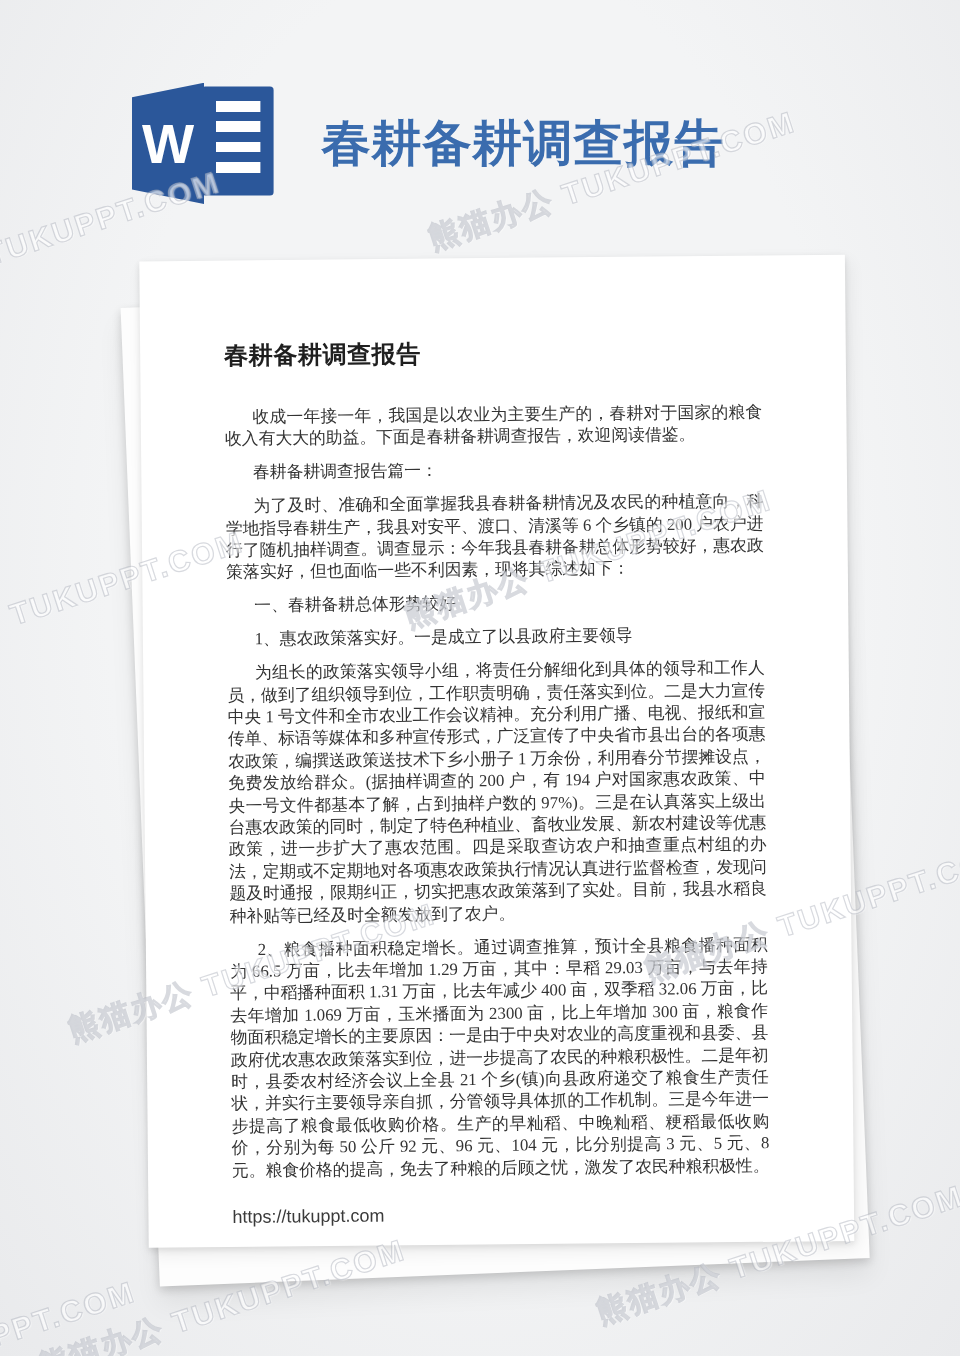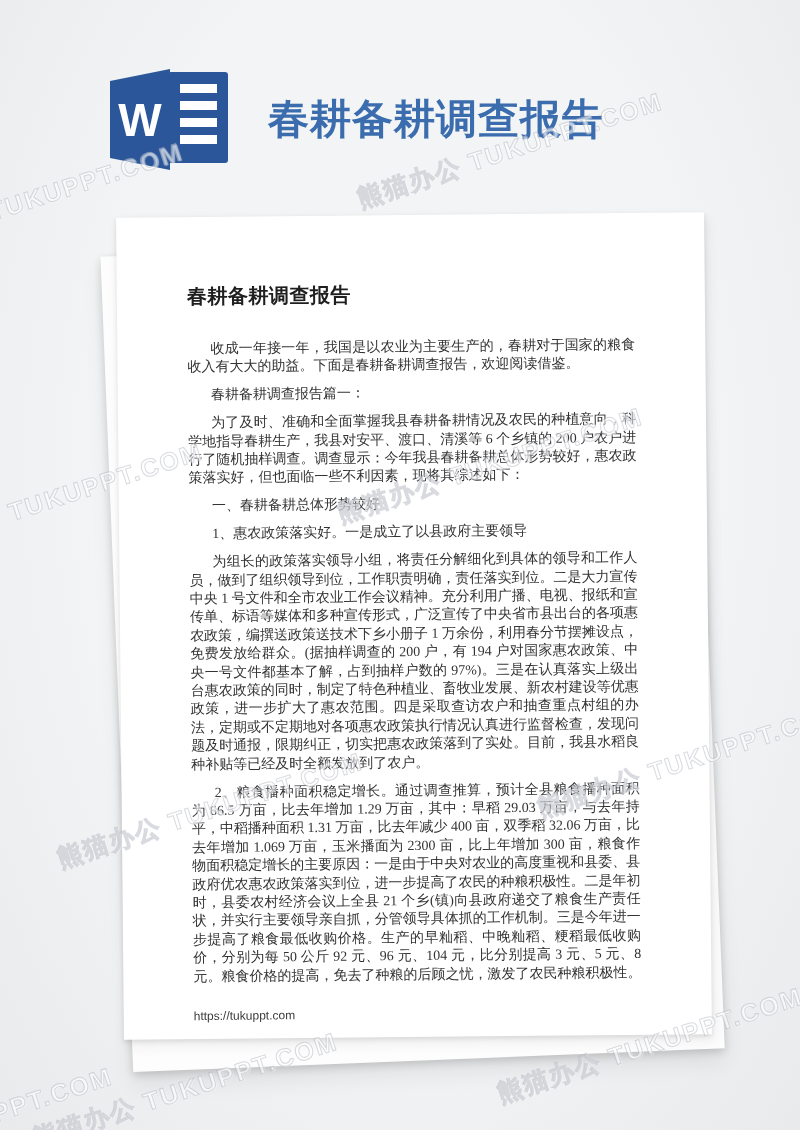--- a/index.html
+++ b/index.html
@@ -27,21 +27,21 @@
   .main-page{position:absolute;left:120px;top:215px;width:588px;height:822px;
     background:#ffffff;transform:rotate(-0.55deg);box-sizing:border-box;
     padding:66px 70px 0 70px;
     box-shadow:0 2px 5px rgba(0,0,0,0.10), 3px 6px 14px rgba(0,0,0,0.07);z-index:2;}
   .doc-heading{margin:0 0 30px 0;font-family:"Liberation Serif","DejaVu Serif",serif;
     font-size:20px;font-weight:bold;color:#1f1f1f;letter-spacing:0.5px;}
   .doc-body{}
   .para{margin:0 0 9.5px 0;font-family:"Liberation Serif","DejaVu Serif",serif;
     font-size:14px;line-height:18.4px;color:#333333;text-align:justify;
     text-indent:1.65em;word-break:break-all;}
-  .doc-footer{position:absolute;left:70px;bottom:16px;font-size:12px;color:#3a3a3a;
+  .doc-footer{position:absolute;left:70px;bottom:16px;font-size:15px;color:#3a3a3a;
     font-family:"Liberation Sans",sans-serif;}
   
   .wm-layer{position:absolute;inset:0;z-index:5;pointer-events:none;}
   .wm{position:absolute;white-space:nowrap;font-weight:bold;font-size:25px;letter-spacing:2px;
     color:rgba(255,255,255,0.35);-webkit-text-stroke:1px rgba(168,174,184,0.45);
     text-shadow:1px 1px 1px rgba(255,255,255,0.5);
     transform:translate(-50%,-50%) rotate(-18deg);}
 </style>
 </head>
 <body>

